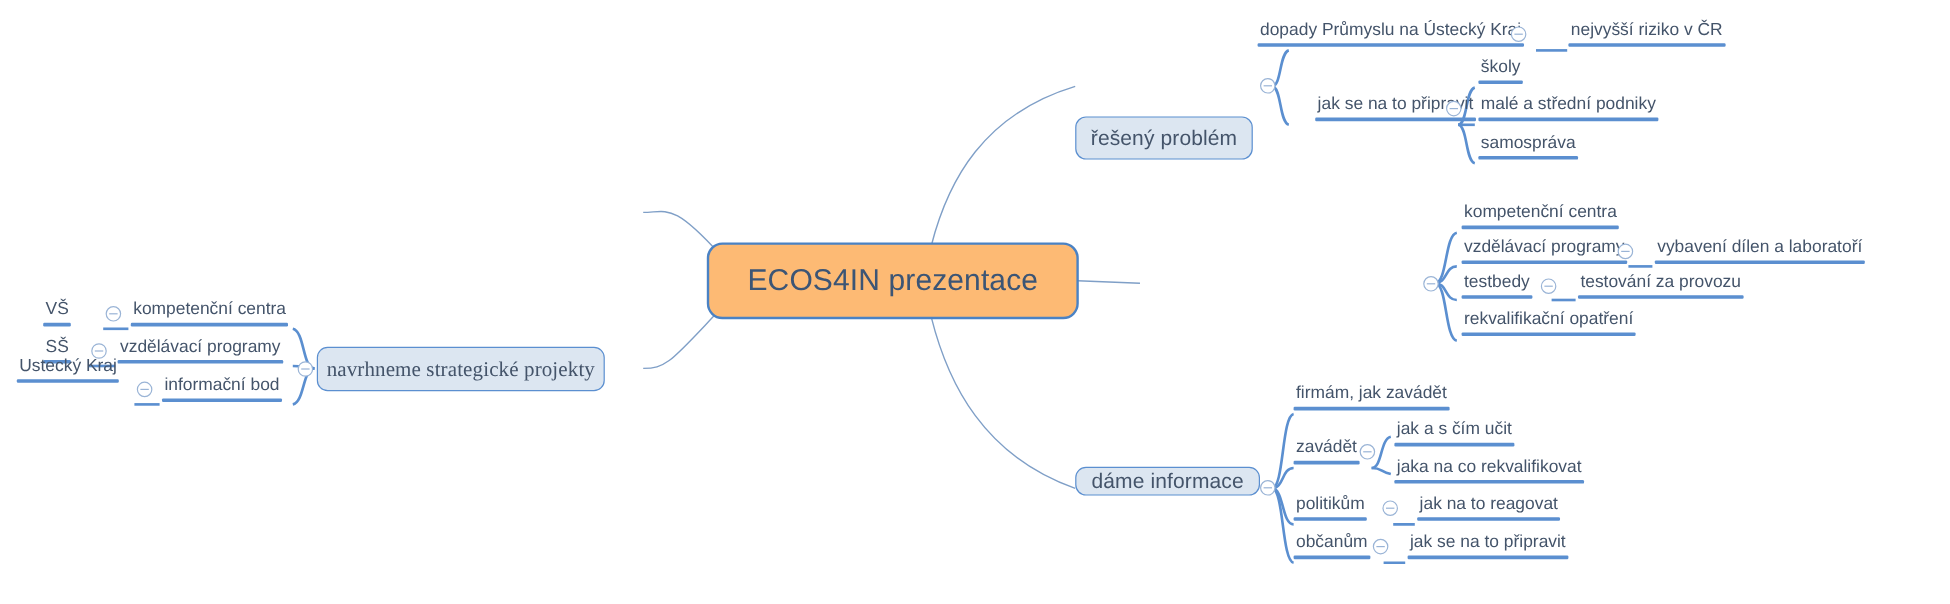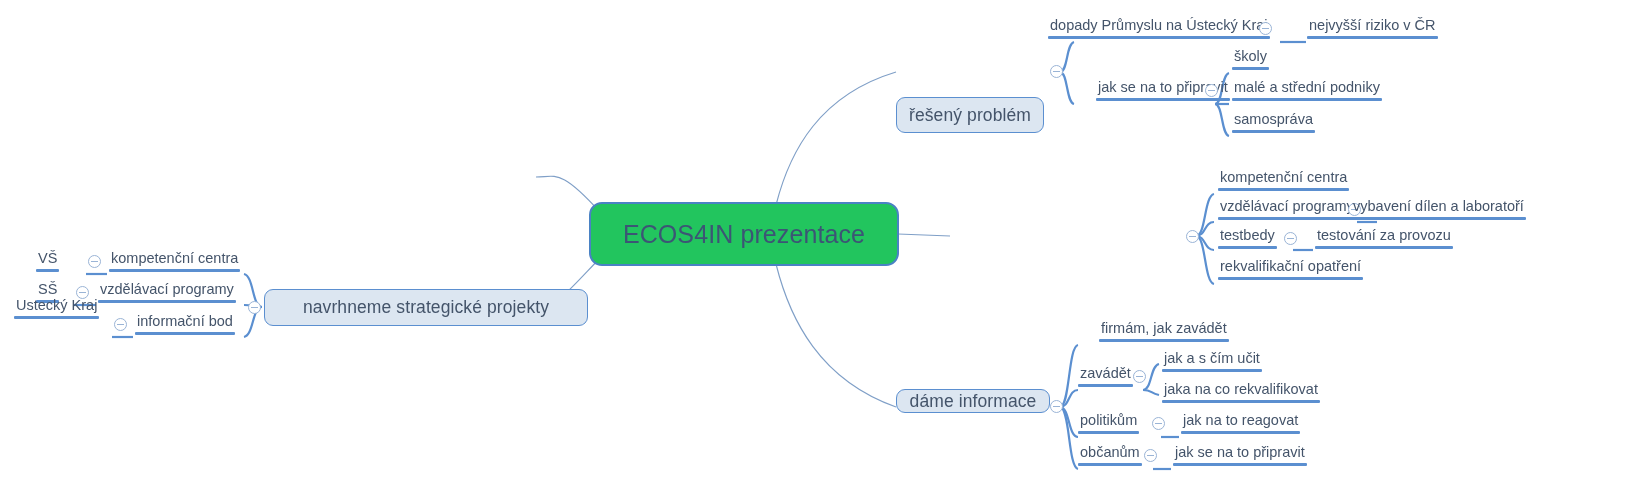--- a/index.html
+++ b/index.html
@@ -17,21 +17,21 @@
     box-sizing:border-box;
     display:flex;align-items:center;justify-content:center;
     background:#dce6f1;
     border:1.6px solid #5b8fd0;
     border-radius:9px;
     color:#44546a;
     white-space:nowrap;
     letter-spacing:.1px;
   }
   .node-box.root{
-    background:#22c55e;
+    background:#fdba74;
     border:2.6px solid #4a82c4;
     border-radius:13px;
     font-size:25px;
     color:#3c5575;
   }
   .node-box.lvl1{
     font-size:17.5px;
   }
 
   
@@ -167,21 +167,21 @@
   <div class="bar-node" style="left:1218px;top:170px;">
     <span class="txt">kompetenční centra</span>
     <span class="bar"></span>
   </div>
 
   <div class="bar-node" style="left:1218px;top:199px;">
     <span class="txt">vzdělávací programy</span>
     <span class="bar"></span>
   </div>
   <div class="toggle" style="left:1348px;top:203px;"></div>
-  <div class="bar-node" style="left:1351px;top:199px;">
+  <div class="bar-node" style="left:1379px;top:199px;">
     <span class="txt">vybavení dílen a laboratoří</span>
     <span class="bar"></span>
   </div>
 
   <div class="bar-node" style="left:1218px;top:228px;">
     <span class="txt">testbedy</span>
     <span class="bar"></span>
   </div>
   <div class="toggle" style="left:1284px;top:232px;"></div>
   <div class="bar-node" style="left:1315px;top:228px;">
@@ -192,21 +192,21 @@
   <div class="bar-node" style="left:1218px;top:259px;">
     <span class="txt">rekvalifikační opatření</span>
     <span class="bar"></span>
   </div>
 
   <div class="node-box lvl1" style="left:896px;top:389px;width:154px;height:24px;">
     <span>dáme informace</span>
   </div>
   <div class="toggle" style="left:1050px;top:400px;"></div>
 
-  <div class="bar-node" style="left:1078px;top:321px;margin-left:21px;">
+  <div class="bar-node" style="left:1078px;top:321px;">
     <span class="txt">firmám, jak zavádět</span>
     <span class="bar"></span>
   </div>
 
   <div class="bar-node" style="left:1078px;top:366px;">
     <span class="txt">zavádět</span>
     <span class="bar"></span>
   </div>
   <div class="toggle" style="left:1133px;top:370px;"></div>
   <div class="bar-node" style="left:1162px;top:351px;">
@@ -232,21 +232,21 @@
     <span class="txt">občanům</span>
     <span class="bar"></span>
   </div>
   <div class="toggle" style="left:1144px;top:449px;"></div>
   <div class="bar-node" style="left:1173px;top:445px;">
     <span class="txt">jak se na to připravit</span>
     <span class="bar"></span>
   </div>
 
 
-  <div class="node-box lvl1" style="left:264px;top:289px;width:324px;height:37px;">
+  <div class="node-box lvl1" style="left:264px;top:289px;width:240px;height:37px;font-family:Liberation Serif, serif;">
     <span>navrhneme strategické projekty</span>
   </div>
   <div class="toggle" style="left:248px;top:301px;"></div>
 
   <div class="bar-node" style="left:36px;top:251px;">
     <span class="txt">VŠ</span>
     <span class="bar"></span>
   </div>
   <div class="toggle" style="left:88px;top:255px;"></div>
   <div class="bar-node" style="left:109px;top:251px;">

